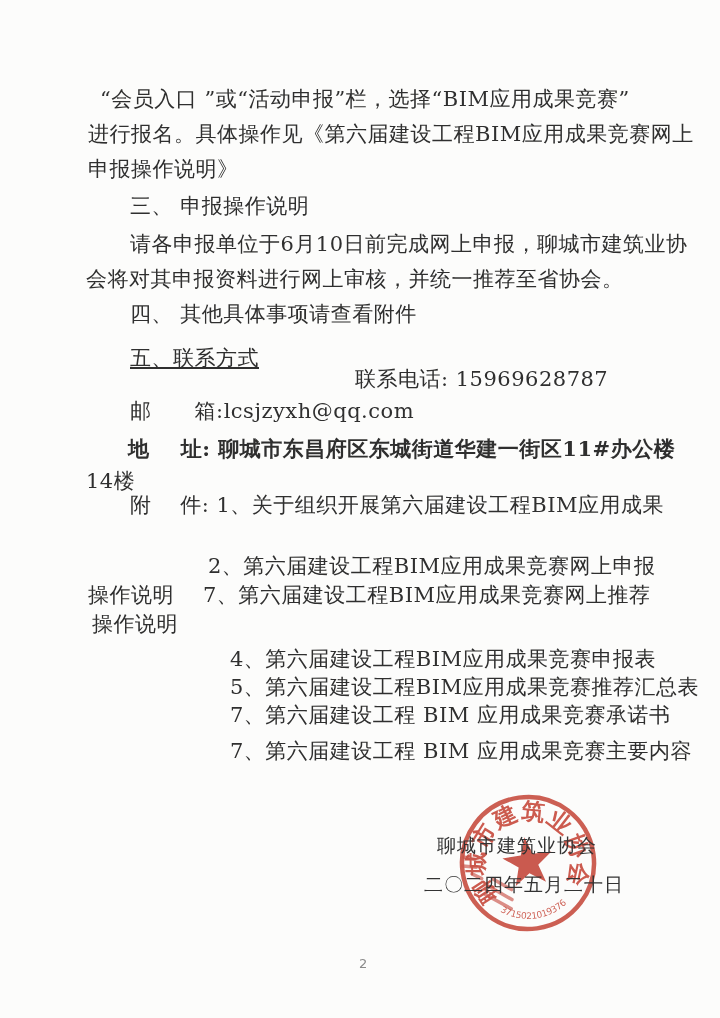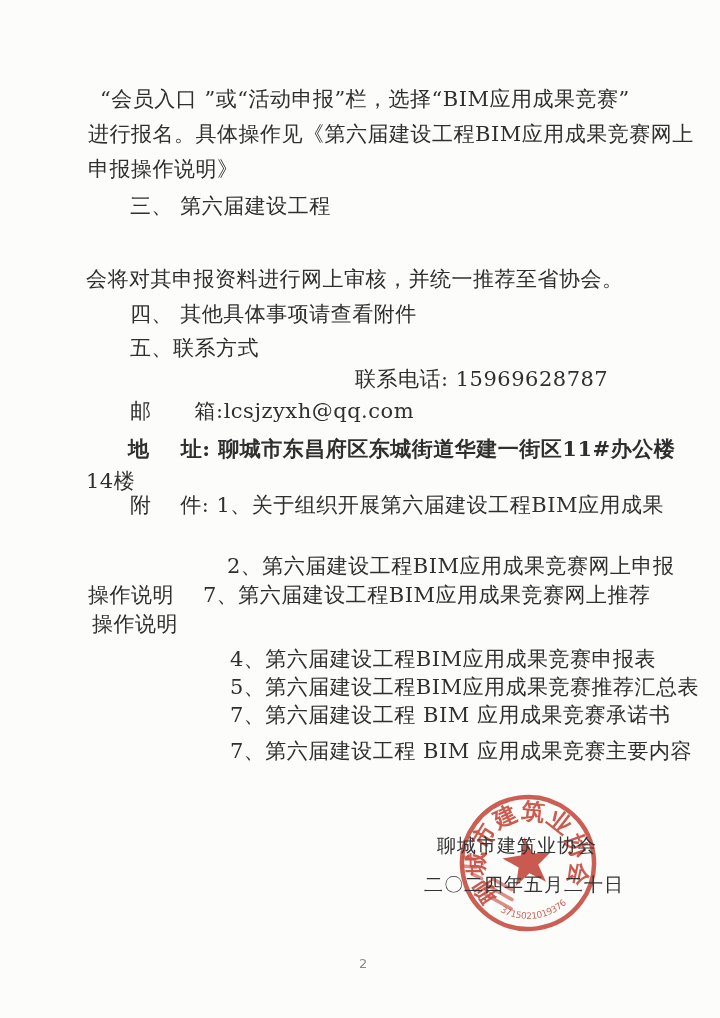--- a/index.html
+++ b/index.html
@@ -49,33 +49,34 @@
 </style>
 </head>
 <body>
 
 <div class="page">
 
   <div class="line" style="left:100px;top:86px;">“会员入口 ”或“活动申报”栏，选择“BIM应用成果竞赛”</div>
   <div class="line" style="left:88px;top:121px;">进行报名。具体操作见《第六届建设工程BIM应用成果竞赛网上</div>
   <div class="line" style="left:88px;top:156px;">申报操作说明》</div>
 
-  <div class="line" style="left:130px;top:193px;">三、 第六届建设工程</div>
+  <div class="line" style="left:130px;top:193px;">三、 申报操作说明</div>
+  <div class="line" style="left:130px;top:231px;">请各申报单位于6月10日前完成网上申报，聊城市建筑业协</div>
   <div class="line" style="left:86px;top:266px;">会将对其申报资料进行网上审核，并统一推荐至省协会。</div>
 
   <div class="line" style="left:130px;top:301px;">四、 其他具体事项请查看附件</div>
-  <div class="line" style="left:130px;top:335px;">五、联系方式</div>
+  <div class="line" style="left:130px;top:345px;text-decoration:underline;">五、联系方式</div>
 
   <div class="line" style="left:355px;top:366px;">联系电话: 15969628787</div>
   <div class="line" style="left:130px;top:398px;">邮      箱:lcsjzyxh@qq.com</div>
   <div class="line" style="left:128px;top:436px;font-weight:bold;">地    址: 聊城市东昌府区东城街道华建一街区11#办公楼</div>
   <div class="line" style="left:86px;top:468px;">14楼</div>
 
   <div class="line" style="left:130px;top:492px;">附    件: 1、关于组织开展第六届建设工程BIM应用成果</div>
-  <div class="line" style="left:227px;top:553px;">2、第六届建设工程BIM应用成果竞赛网上申报</div>
+  <div class="line" style="left:208px;top:553px;">2、第六届建设工程BIM应用成果竞赛网上申报</div>
   <div class="line" style="left:88px;top:582px;">操作说明</div>
   <div class="line" style="left:203px;top:582px;">7、第六届建设工程BIM应用成果竞赛网上推荐</div>
   <div class="line" style="left:92px;top:611px;">操作说明</div>
   <div class="line" style="left:230px;top:646px;">4、第六届建设工程BIM应用成果竞赛申报表</div>
   <div class="line" style="left:230px;top:674px;">5、第六届建设工程BIM应用成果竞赛推荐汇总表</div>
   <div class="line" style="left:230px;top:702px;">7、第六届建设工程 BIM 应用成果竞赛承诺书</div>
   <div class="line" style="left:230px;top:730px;margin-top:8px;">7、第六届建设工程 BIM 应用成果竞赛主要内容</div>
 
   <div class="seal-wrap">
     <svg width="170" height="170" viewBox="0 0 170 170">

